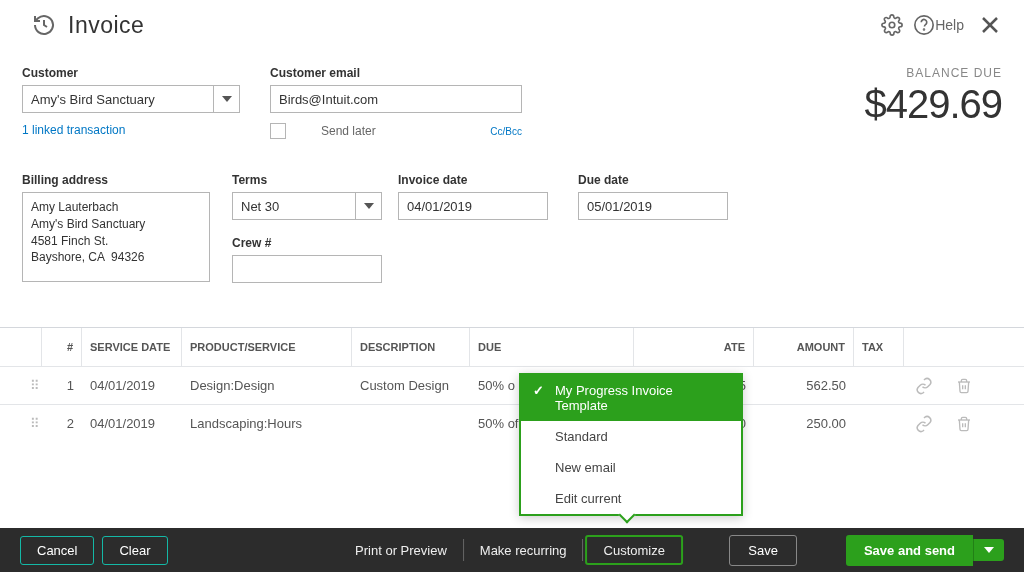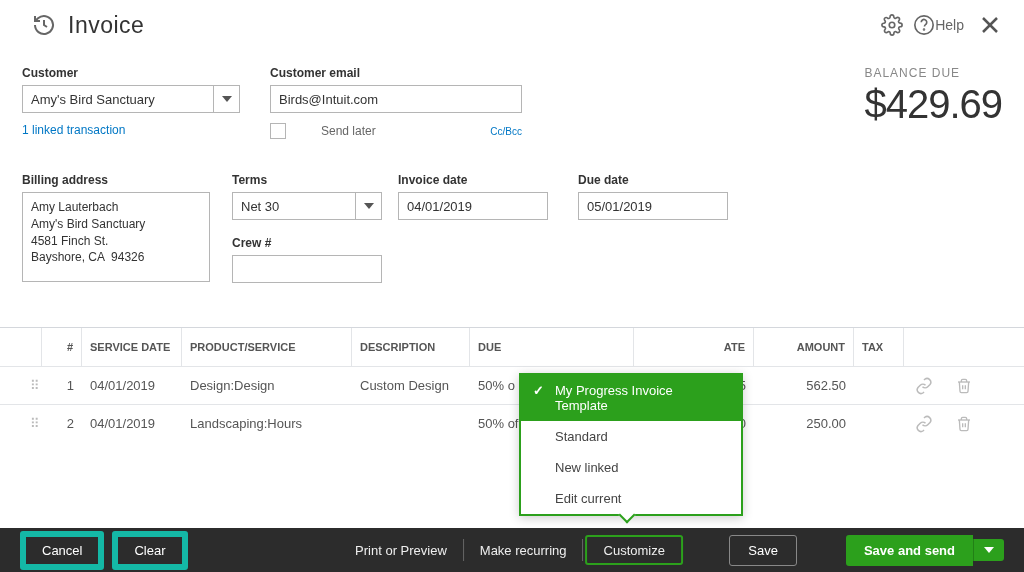--- a/index.html
+++ b/index.html
@@ -19,21 +19,21 @@
 .field-label { font-size: 12px; font-weight: 600; color: #333; margin-bottom: 5px; }
 .dropdown { display: flex; align-items: center; border: 1px solid #b5b5b5; height: 28px; background: #fff; }
 .dropdown-text { padding: 0 8px; font-size: 13px; color: #333; flex: 1; }
 .dropdown-btn { width: 26px; height: 100%; border-left: 1px solid #b5b5b5; display: flex; align-items: center; justify-content: center; cursor: pointer; }
 .text-input { border: 1px solid #b5b5b5; height: 28px; padding: 0 8px; font-size: 13px; color: #333; background: #fff; }
 .linked-link { color: #0077c5; font-size: 12px; margin-top: 10px; cursor: pointer; }
 .send-later-row { display: flex; align-items: center; margin-top: 10px; gap: 27px; }
 .checkbox { width: 16px; height: 16px; border: 1px solid #b5b5b5; margin-right: 8px; cursor: pointer; }
 .send-later-label { font-size: 12px; color: #666; }
 .ccbcc-link { color: #0077c5; font-size: 10px; cursor: pointer; margin-left: auto; }
-.balance-block { margin-left: auto; text-align: left; }
+.balance-block { margin-left: auto; text-align: right; }
 .balance-label { font-size: 12px; color: #888; letter-spacing: 1px; margin-bottom: 2px; }
 .balance-amount { font-size: 40px; font-weight: 400; color: #333; letter-spacing: -1px; }
 
 .row2 { display: flex; align-items: flex-start; margin-top: 34px; }
 .billing-textarea { border: 1px solid #b5b5b5; width: 188px; height: 90px; padding: 6px 8px; font-size: 12px; color: #333; background: #fff; resize: none; font-family: inherit; line-height: 1.4; white-space: pre-line; }
 .crew-group { margin-top: 16px; }
 
 
 .table-area { border-top: 1px solid #d4d7dc; margin-top: 36px; }
 .table-header { display: flex; align-items: center; height: 38px; font-size: 11px; font-weight: 700; color: #555; padding-left: 22px; }
@@ -53,21 +53,21 @@
 .col-due { width: 164px; }
 .col-qty { width: 60px; }
 .col-rate { width: 60px; }
 .col-amount { width: 100px; }
 .col-tax { width: 50px; }
 .col-link { width: 40px; }
 .col-trash { width: 40px; }
 
 
 .footer-bar { position: absolute; bottom: 0; left: 0; right: 0; height: 44px; background: #2c2c2c; display: flex; align-items: center; padding: 0 20px; }
-.footer-btn { border: 6px solid #14b8a6; background: transparent; color: #fff; padding: 6px 16px; font-size: 13px; cursor: pointer; border-radius: 3px; margin-right: 8px; }
+.footer-btn { border: 1px solid #14b8a6; background: transparent; color: #fff; padding: 6px 16px; font-size: 13px; cursor: pointer; border-radius: 3px; margin-right: 8px; }
 .footer-link { color: #eee; font-size: 13px; cursor: pointer; padding: 6px 14px; }
 .footer-divider { width: 1px; height: 22px; background: #666; margin: 0 2px; }
 .footer-center { position: absolute; left: 50%; transform: translateX(-50%); display: flex; align-items: center; }
 .footer-right { margin-left: auto; display: flex; align-items: center; gap: 39px; }
 .save-btn { border: 1px solid #888; background: transparent; color: #fff; padding: 7px 18px; font-size: 13px; cursor: pointer; border-radius: 3px; margin-right: 10px; }
 .save-send { display: flex; align-items: center; }
 .save-send-btn { background: #2ca01c; color: #fff; border: none; padding: 8px 18px; font-size: 13px; font-weight: 600; cursor: pointer; border-radius: 3px 0 0 3px; }
 .save-send-drop { background: #2ca01c; color: #fff; border: none; border-left: 1px solid #228016; padding: 8px 10px; cursor: pointer; border-radius: 0 3px 3px 0; }
 
 
@@ -250,21 +250,21 @@
           </svg>
         </div>
   </div>
     </div>
 </div>
 
 <div class="popup">
   <div id="popup-items">
       <div class="popup-item selected">My Progress Invoice Template</div>
       <div class="popup-item">Standard</div>
-      <div class="popup-item">New linked</div>
+      <div class="popup-item">New email</div>
       <div class="popup-item">Edit current</div>
     </div>
   <div class="popup-tail"></div>
 </div>
 
 <div class="footer-bar">
   <button class="footer-btn">Cancel</button>
   <button class="footer-btn">Clear</button>
   <div class="footer-center">
     <span class="footer-link">Print or Preview</span>

